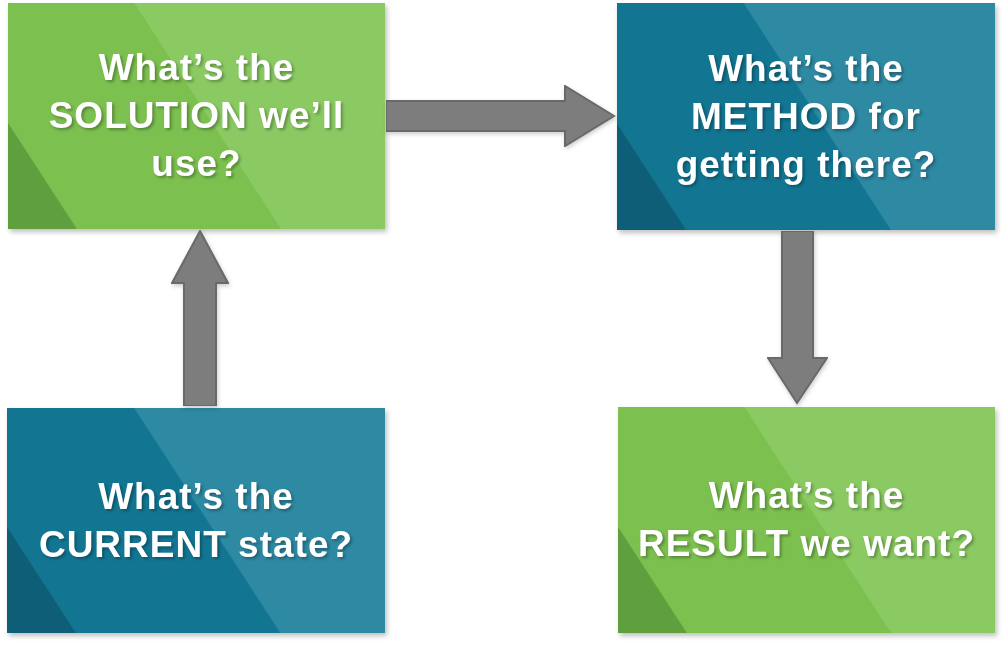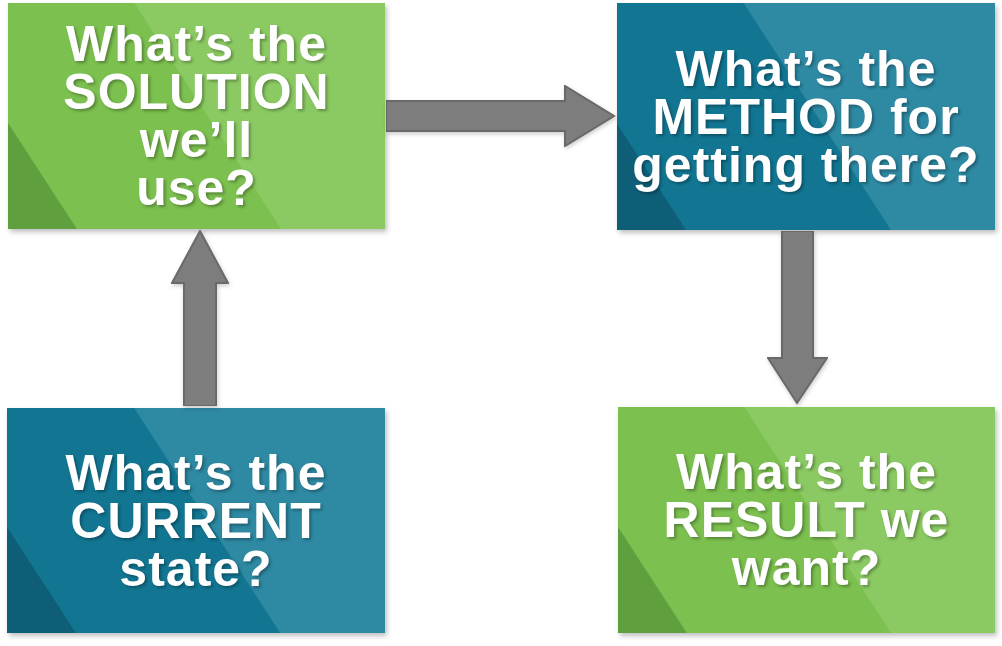--- a/index.html
+++ b/index.html
@@ -20,21 +20,21 @@
     display: flex;
     align-items: center;
     justify-content: center;
     box-shadow: 2px 3px 5px rgba(0,0,0,0.25);
   }
   .box-text {
     white-space: pre-line;
     text-align: center;
     color: var(--text-color, #ffffff);
     font-weight: bold;
-    font-size: 50px;
+    font-size: 37px;
     line-height: 48px;
     letter-spacing: 1px;
     text-shadow: 2px 2px 3px rgba(0,0,0,0.30);
     font-family: "Liberation Sans", sans-serif;
   }
   .green {
     background: linear-gradient(57deg,
       var(--green-dark) 0 13%,
       var(--green-main) 13.3% 52%,
       var(--green-light) 52.3% 100%);

